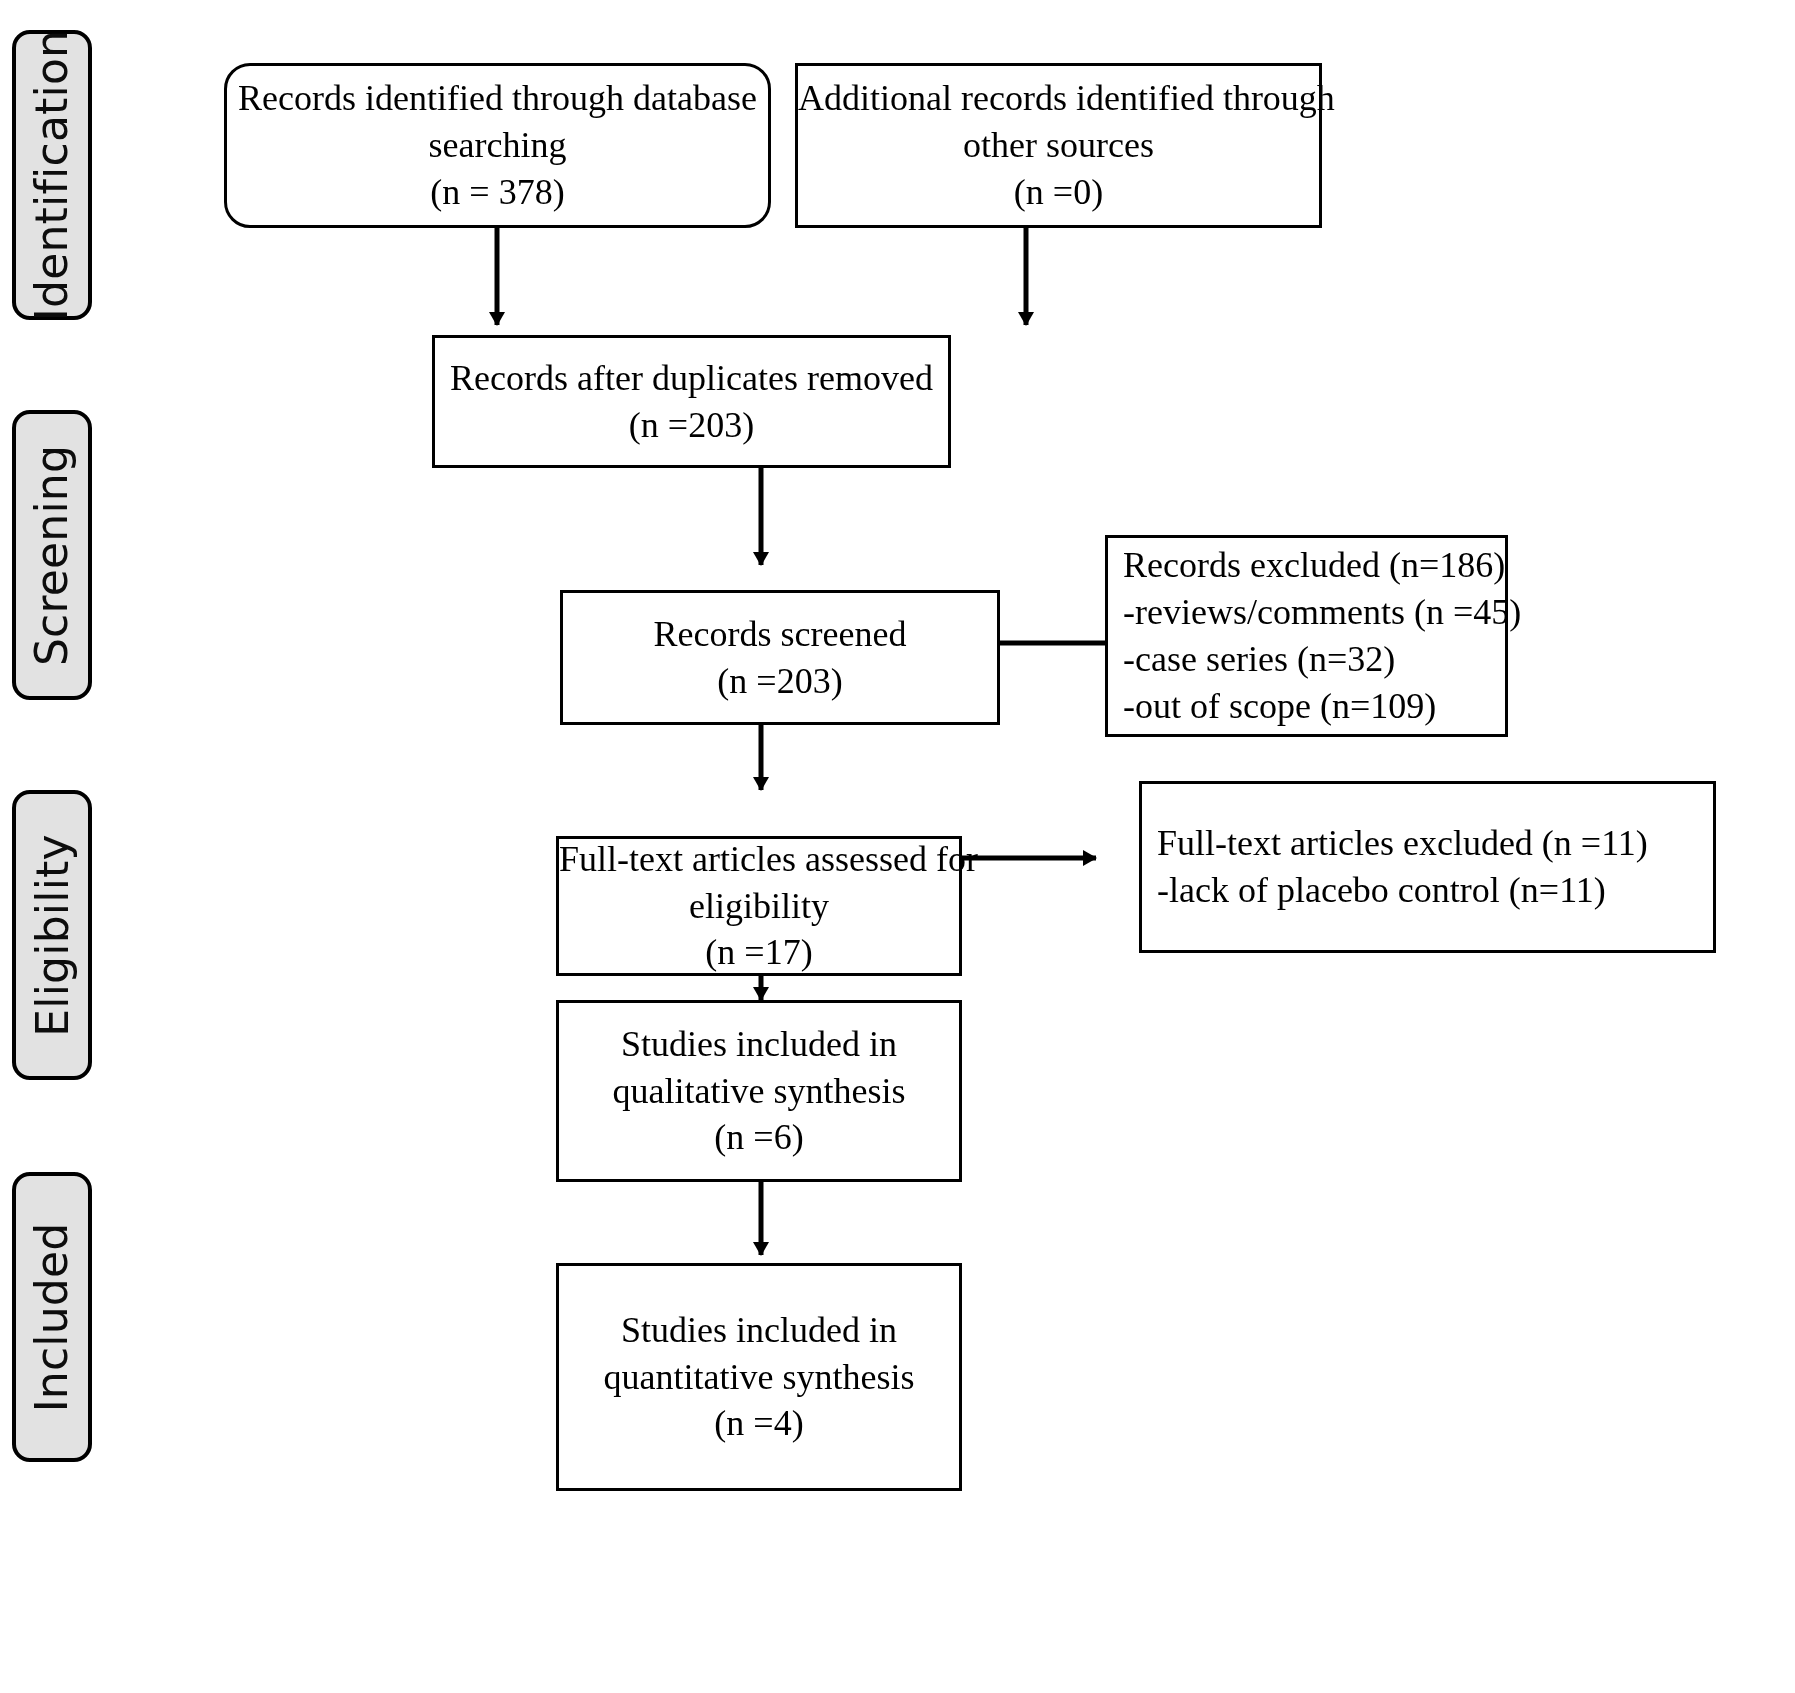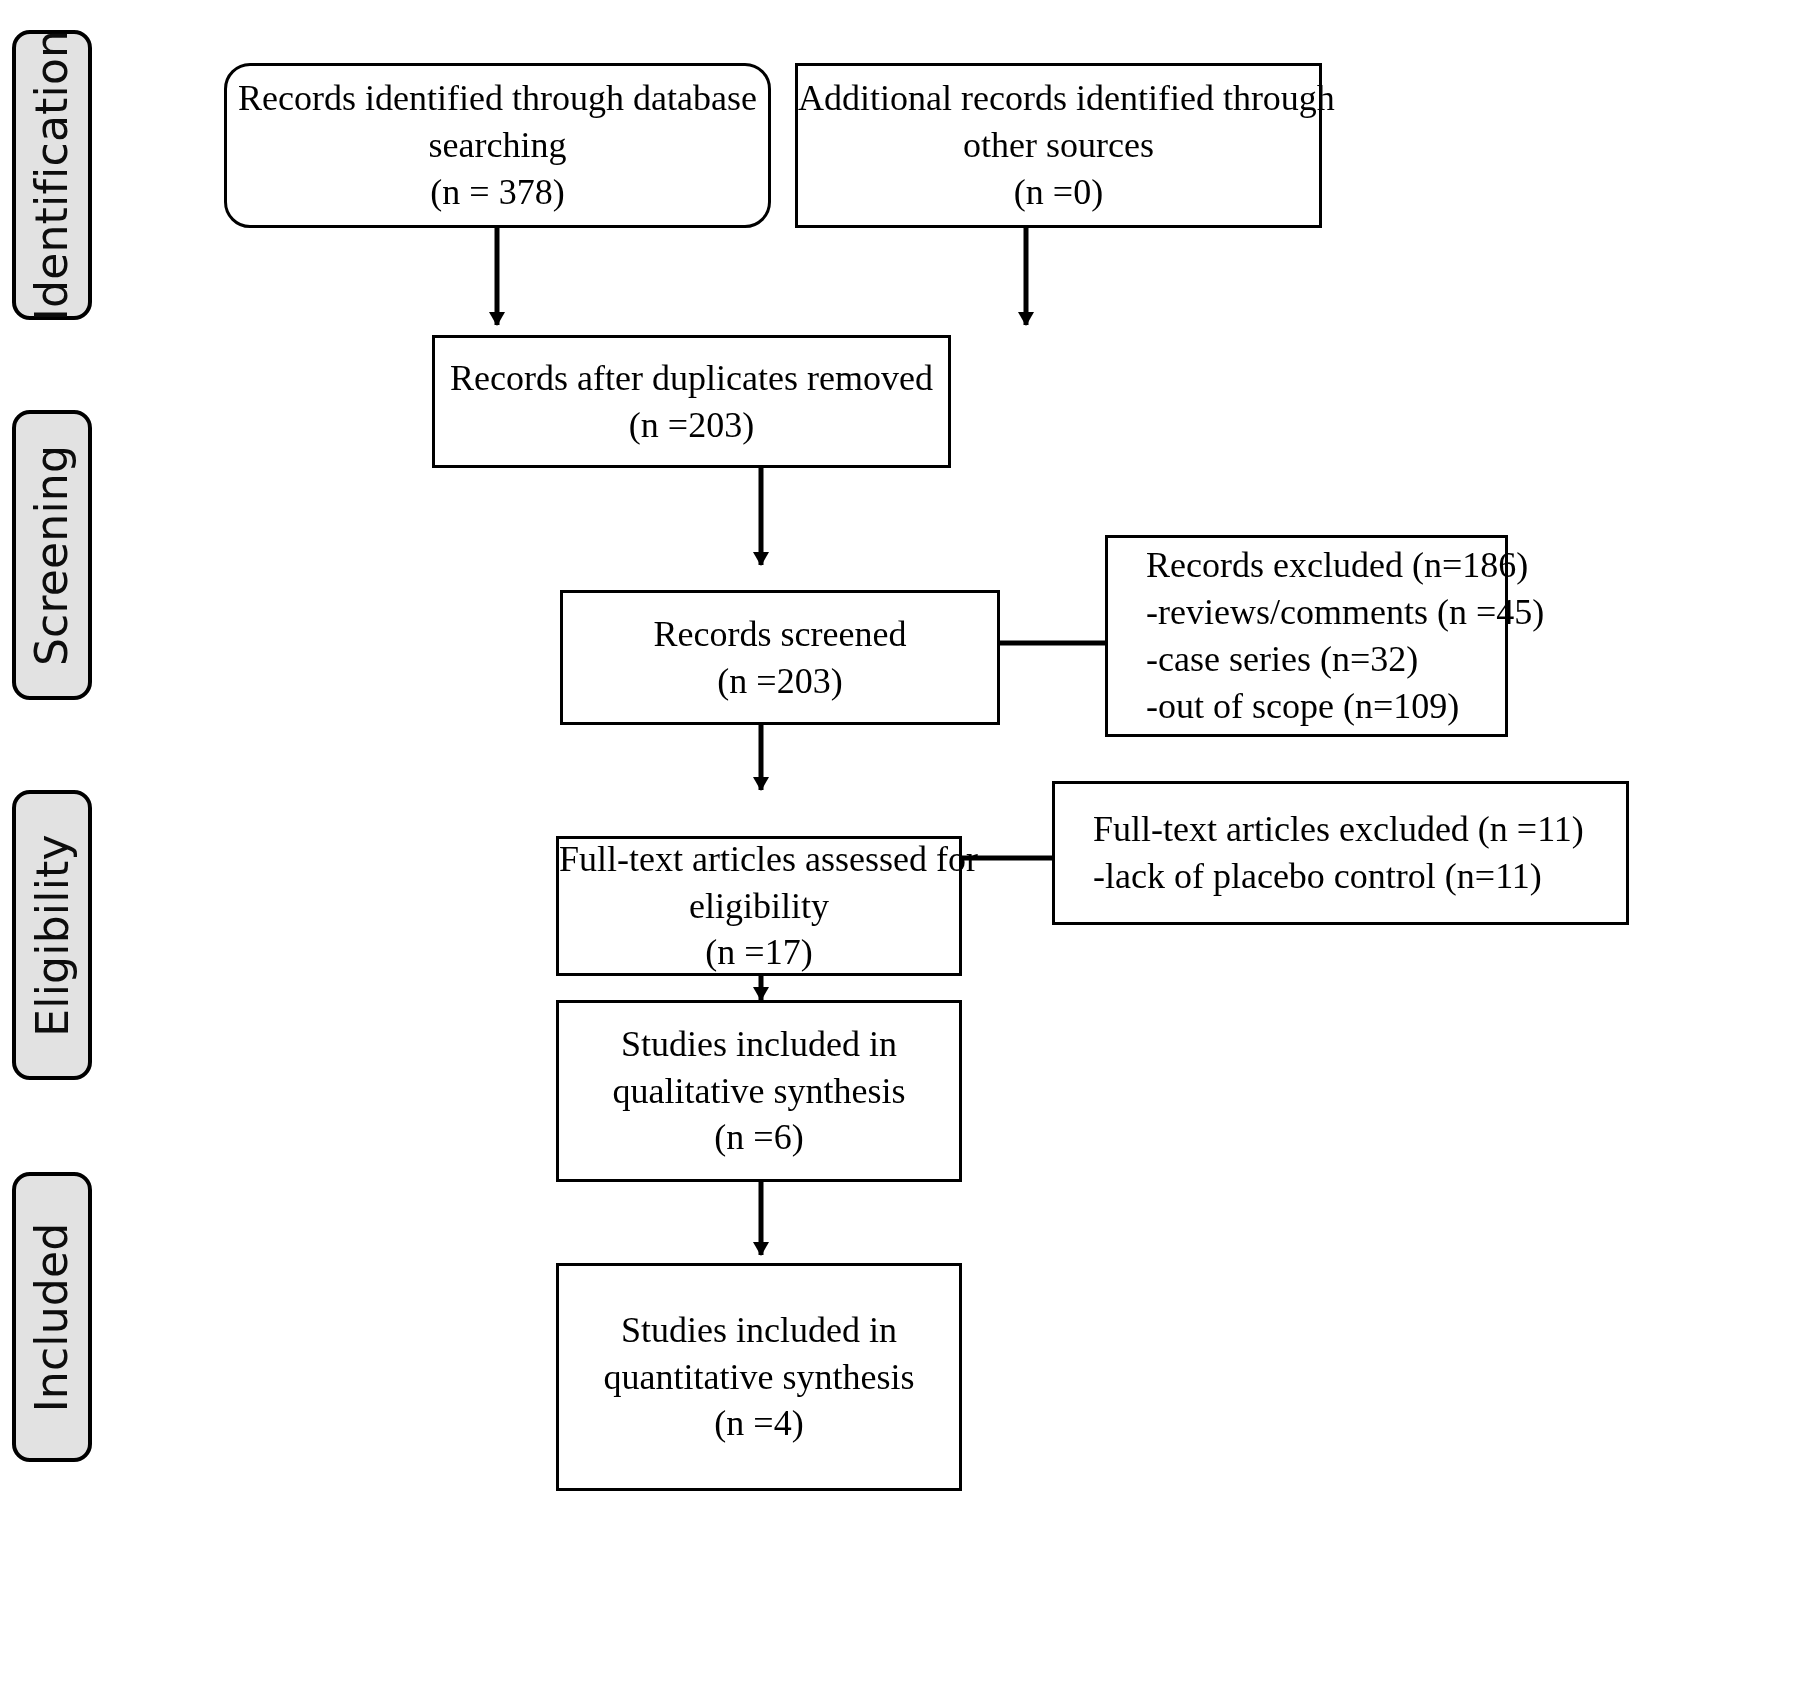--- a/index.html
+++ b/index.html
@@ -55,21 +55,21 @@
     flex-direction: column;
     justify-content: center;
   }
   .flow-box.center-text {
     align-items: center;
     text-align: center;
   }
   .flow-box.left-text {
     align-items: flex-start;
     text-align: left;
-    padding-left: 38px;
+    padding-left: 15px;
   }
   .flow-line {
     font-size: 36px;
     line-height: 1.30;
     color: #000000;
     white-space: nowrap;
   }
   .flow-box.center-text .flow-line {
     width: 100%;
   }
@@ -166,21 +166,21 @@
     <div class="flow-line">-case series (n=32)</div>
     <div class="flow-line">-out of scope (n=109)</div>
   </div>
 
   <div class="flow-box center-text" style="left:556px; top:788px; width:406px; height:140px;margin-top:48px;">
     <div class="flow-line">Full-text articles assessed for</div>
     <div class="flow-line">eligibility</div>
     <div class="flow-line">(n =17)</div>
   </div>
 
-  <div class="flow-box left-text" style="left:1052px; top:781px; width:577px; height:144px;">
+  <div class="flow-box left-text" style="left:1139px; top:781px; width:577px; height:172px;">
     <div class="flow-line">Full-text articles excluded (n =11)</div>
     <div class="flow-line">-lack of placebo control (n=11)</div>
   </div>
 
   <div class="flow-box center-text" style="left:556px; top:1000px; width:406px; height:182px;">
     <div class="flow-line">Studies included in</div>
     <div class="flow-line">qualitative synthesis</div>
     <div class="flow-line">(n =6)</div>
   </div>
 

